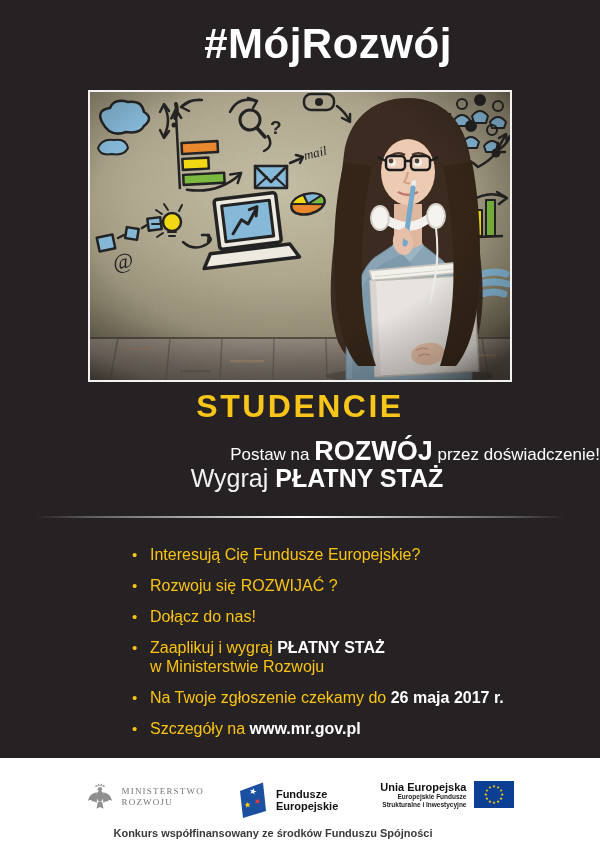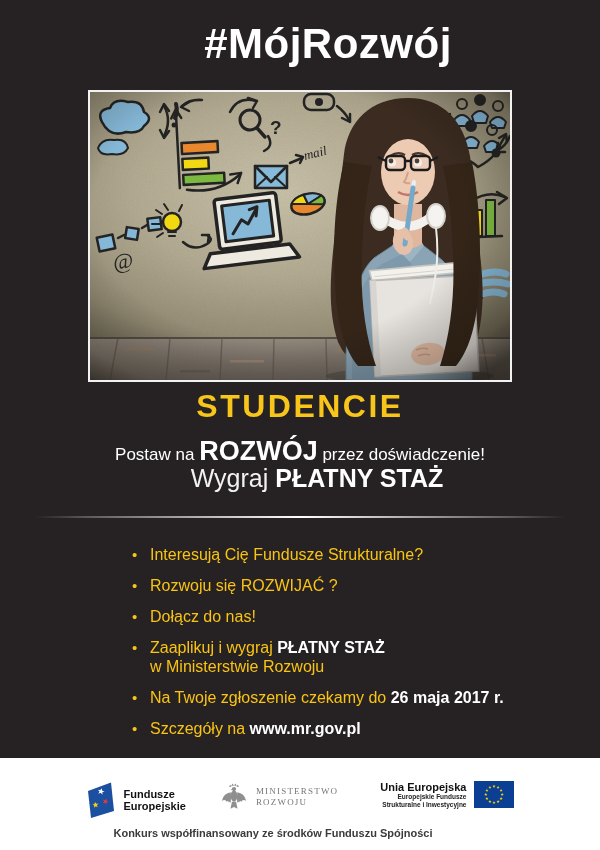--- a/index.html
+++ b/index.html
@@ -16,21 +16,21 @@
   .photo-frame{
     position:absolute;top:90px;left:88px;width:424px;height:292px;
     border:2px solid #f2f2f2;box-sizing:border-box;background:#b2aa91;margin:0;
   }
   .photo-frame svg{display:block;}
   .studencie{
     position:absolute;top:388px;left:0;width:600px;text-align:center;
     color:#f8c51a;font-size:32px;font-weight:800;letter-spacing:2.5px;
   }
   .hline{position:absolute;left:0;width:600px;text-align:center;color:#fff;}
-  .hline-1{top:436px;font-size:17px;font-weight:400;}
+  .hline-1{top:436px;font-size:17px;font-weight:400;text-align:right;}
   .hline-1 strong{font-size:27px;font-weight:800;}
   .hline-2{top:464px;font-size:25px;font-weight:400;color:#f2f2f2;padding-left:17px;}
   .hline-2 strong{font-weight:800;color:#fff;}
   .divider{
     position:absolute;top:516px;left:35px;width:530px;height:2px;
     background:linear-gradient(90deg, rgba(255,255,255,0) 0%, rgba(160,160,160,.45) 10%,
       #cfcfcf 38%, #ffffff 50%, #cfcfcf 62%, rgba(160,160,160,.45) 90%, rgba(255,255,255,0) 100%);
   }
   .bullets{position:absolute;top:545px;left:132px;width:420px;}
   .bullet-row{display:flex;align-items:flex-start;margin-bottom:12px;color:#f9c414;font-size:16px;line-height:19px;}
@@ -277,21 +277,21 @@
 
   <div class="hline hline-1"><span>Postaw na </span><strong>ROZWÓJ</strong><span> przez doświadczenie!</span></div>
 
   <div class="hline hline-2"><span>Wygraj </span><strong>PŁATNY STAŻ</strong></div>
 
   <div class="divider"></div>
 
   <div class="bullets">
     <div class="bullet-row">
       <span class="dot">•</span>
-      <span><span>Interesują Cię Fundusze Strukturalne?</span></span>
+      <span><span>Interesują Cię Fundusze Europejskie?</span></span>
     </div>
     <div class="bullet-row">
       <span class="dot">•</span>
       <span><span>Rozwoju się ROZWIJAĆ ?</span></span>
     </div>
     <div class="bullet-row">
       <span class="dot">•</span>
       <span><span>Dołącz do nas!</span></span>
     </div>
     <div class="bullet-row">
@@ -306,52 +306,52 @@
       <span><span>Na Twoje zgłoszenie czekamy do </span><strong>26 maja 2017 r.</strong></span>
     </div>
     <div class="bullet-row">
       <span class="dot">•</span>
       <span><span>Szczegóły na </span><strong>www.mr.gov.pl</strong></span>
     </div>
   </div>
 
   <div class="footer">
     <div class="logos">
-
-      <div class="logo-block">
-        <svg width="30" height="38" viewBox="0 0 30 38">
-          <defs>
-            <path id="star5" d="M0,-3 L0.9,-0.93 3,-0.93 1.25,0.36 1.85,2.43 0,1.2 -1.85,2.43 -1.25,0.36 -3,-0.93 -0.9,-0.93 Z"></path>
-          </defs>
-          <polygon points="2,10 25,1.5 28,30 5,37" fill="#1b4fa0"></polygon>
-          <use href="#star5" transform="translate(15,10.5) scale(1.15) rotate(12)" fill="#ffffff"></use>
-          <use href="#star5" transform="translate(9.5,24) scale(1.05) rotate(-10)" fill="#ffd500"></use>
-          <use href="#star5" transform="translate(19.5,20.5) scale(1.05) rotate(20)" fill="#e23a3c"></use>
-        </svg>
-        <div class="fe-text">
-          <div>Fundusze</div>
-          <div>Europejskie</div>
-        </div>
-      </div>
 
       <div class="logo-block">
         <svg width="28" height="32" viewBox="0 0 30 32">
           <g fill="#8f8f8f">
             <path d="M12,4 L13.5,1.5 L15,4 Z M15,4 L16.5,1.5 L18,4 Z M9.5,5 L11,3 L12.5,5 Z M17.5,5 L19,3 L20.5,5 Z"></path>
             <circle cx="15" cy="7.5" r="2.3"></circle>
             <path d="M12.9,7.3 L11.3,8.2 L13.1,8.8 Z"></path>
             <ellipse cx="15" cy="15" rx="3.6" ry="6"></ellipse>
             <path d="M11.5,11 Q4,12 2,20 Q6,18 7,21 Q9,19 9.5,22 Q11,20 11.5,23 Q12.2,16 11.5,11 Z"></path>
             <path d="M18.5,11 Q26,12 28,20 Q24,18 23,21 Q21,19 20.5,22 Q19,20 18.5,23 Q17.8,16 18.5,11 Z"></path>
             <path d="M12.8,21 L17.2,21 L18.8,28.5 L15,26.8 L11.2,28.5 Z"></path>
           </g>
         </svg>
         <div class="min-text">
           <div>MINISTERSTWO</div>
           <div>ROZWOJU</div>
+        </div>
+      </div>
+
+      <div class="logo-block">
+        <svg width="30" height="38" viewBox="0 0 30 38">
+          <defs>
+            <path id="star5" d="M0,-3 L0.9,-0.93 3,-0.93 1.25,0.36 1.85,2.43 0,1.2 -1.85,2.43 -1.25,0.36 -3,-0.93 -0.9,-0.93 Z"></path>
+          </defs>
+          <polygon points="2,10 25,1.5 28,30 5,37" fill="#1b4fa0"></polygon>
+          <use href="#star5" transform="translate(15,10.5) scale(1.15) rotate(12)" fill="#ffffff"></use>
+          <use href="#star5" transform="translate(9.5,24) scale(1.05) rotate(-10)" fill="#ffd500"></use>
+          <use href="#star5" transform="translate(19.5,20.5) scale(1.05) rotate(20)" fill="#e23a3c"></use>
+        </svg>
+        <div class="fe-text">
+          <div>Fundusze</div>
+          <div>Europejskie</div>
         </div>
       </div>
 
       <div class="eu-block">
         <div class="eu-text">
           <div class="eu-title">Unia Europejska</div>
           <div class="eu-sub">Europejskie Fundusze</div>
           <div class="eu-sub">Strukturalne i Inwestycyjne</div>
         </div>
         <svg width="40" height="27" viewBox="0 0 40 27">

